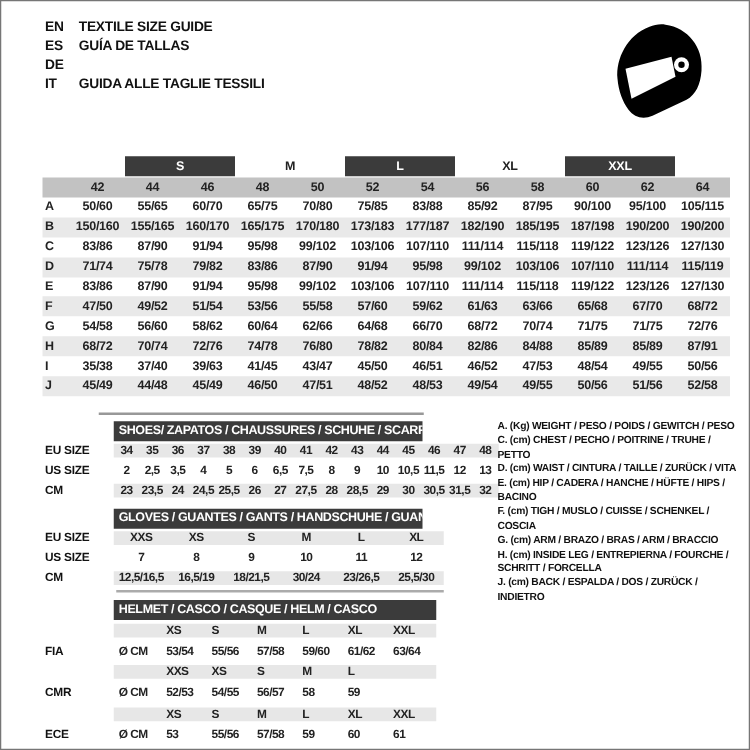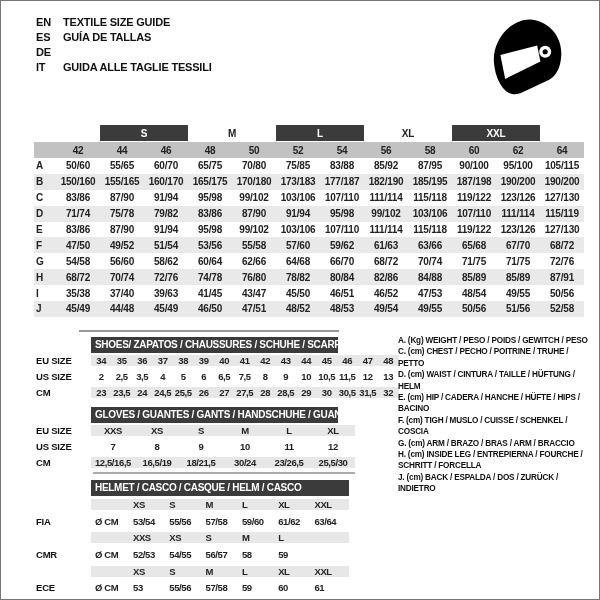--- a/index.html
+++ b/index.html
@@ -427,19 +427,19 @@
         <div class="sec-cell left" style="width:36.3px">59</div>
         <div class="sec-cell left" style="width:36.3px">60</div>
         <div class="sec-cell left" style="width:36.3px">61</div>
       </div>
     </div>
   </div>
 
 <div class="legend">
     <div class="legend-item">A. (Kg) WEIGHT / PESO / POIDS / GEWITCH / PESO</div>
     <div class="legend-item">C. (cm) CHEST / PECHO / POITRINE / TRUHE / PETTO</div>
-    <div class="legend-item">D. (cm) WAIST / CINTURA / TAILLE / HÜFTUNG / HELM</div>
+    <div class="legend-item">D. (cm) WAIST / CINTURA / TAILLE / ZURÜCK / VITA</div>
     <div class="legend-item">E. (cm) HIP / CADERA / HANCHE / HÜFTE / HIPS / BACINO</div>
     <div class="legend-item">F. (cm) TIGH / MUSLO / CUISSE / SCHENKEL / COSCIA</div>
     <div class="legend-item">G. (cm) ARM / BRAZO / BRAS / ARM / BRACCIO</div>
     <div class="legend-item">H. (cm) INSIDE LEG / ENTREPIERNA / FOURCHE / SCHRITT / FORCELLA</div>
     <div class="legend-item">J. (cm) BACK / ESPALDA / DOS / ZURÜCK / INDIETRO</div>
   </div>
 
 </body></html>

